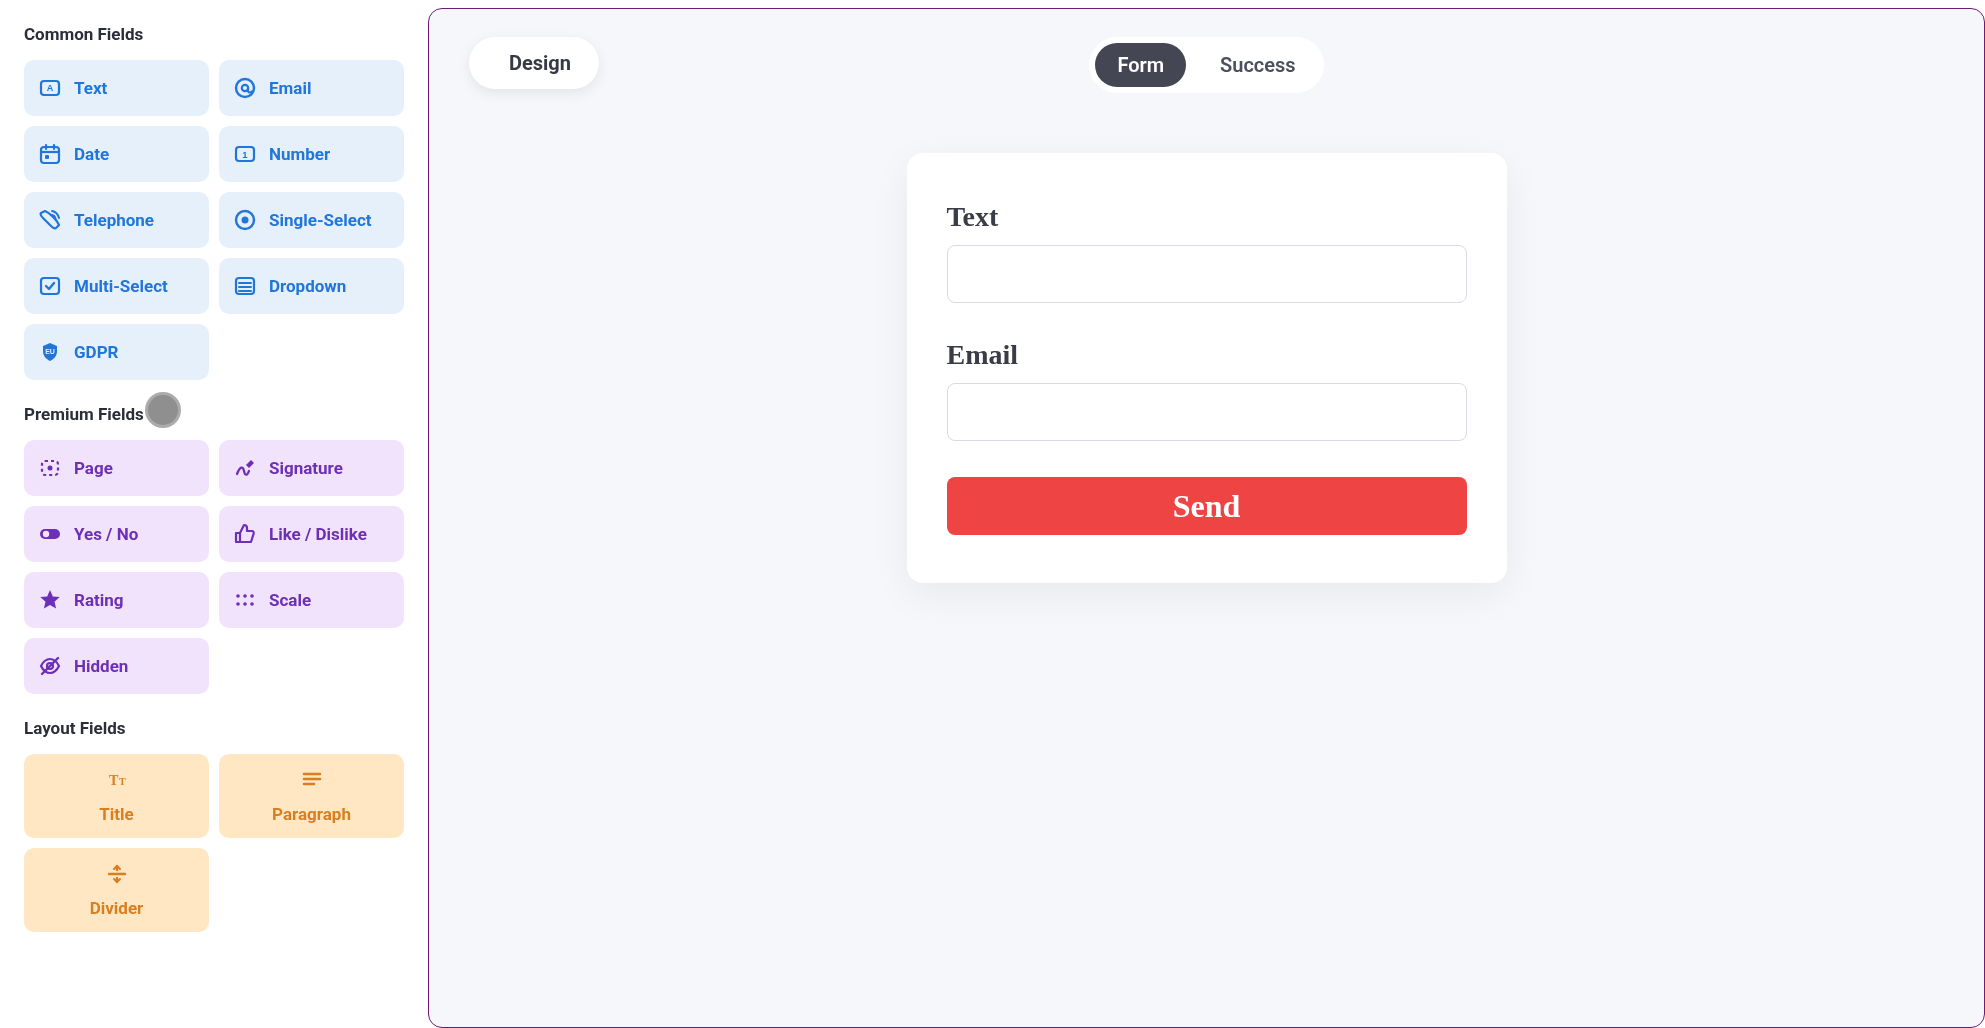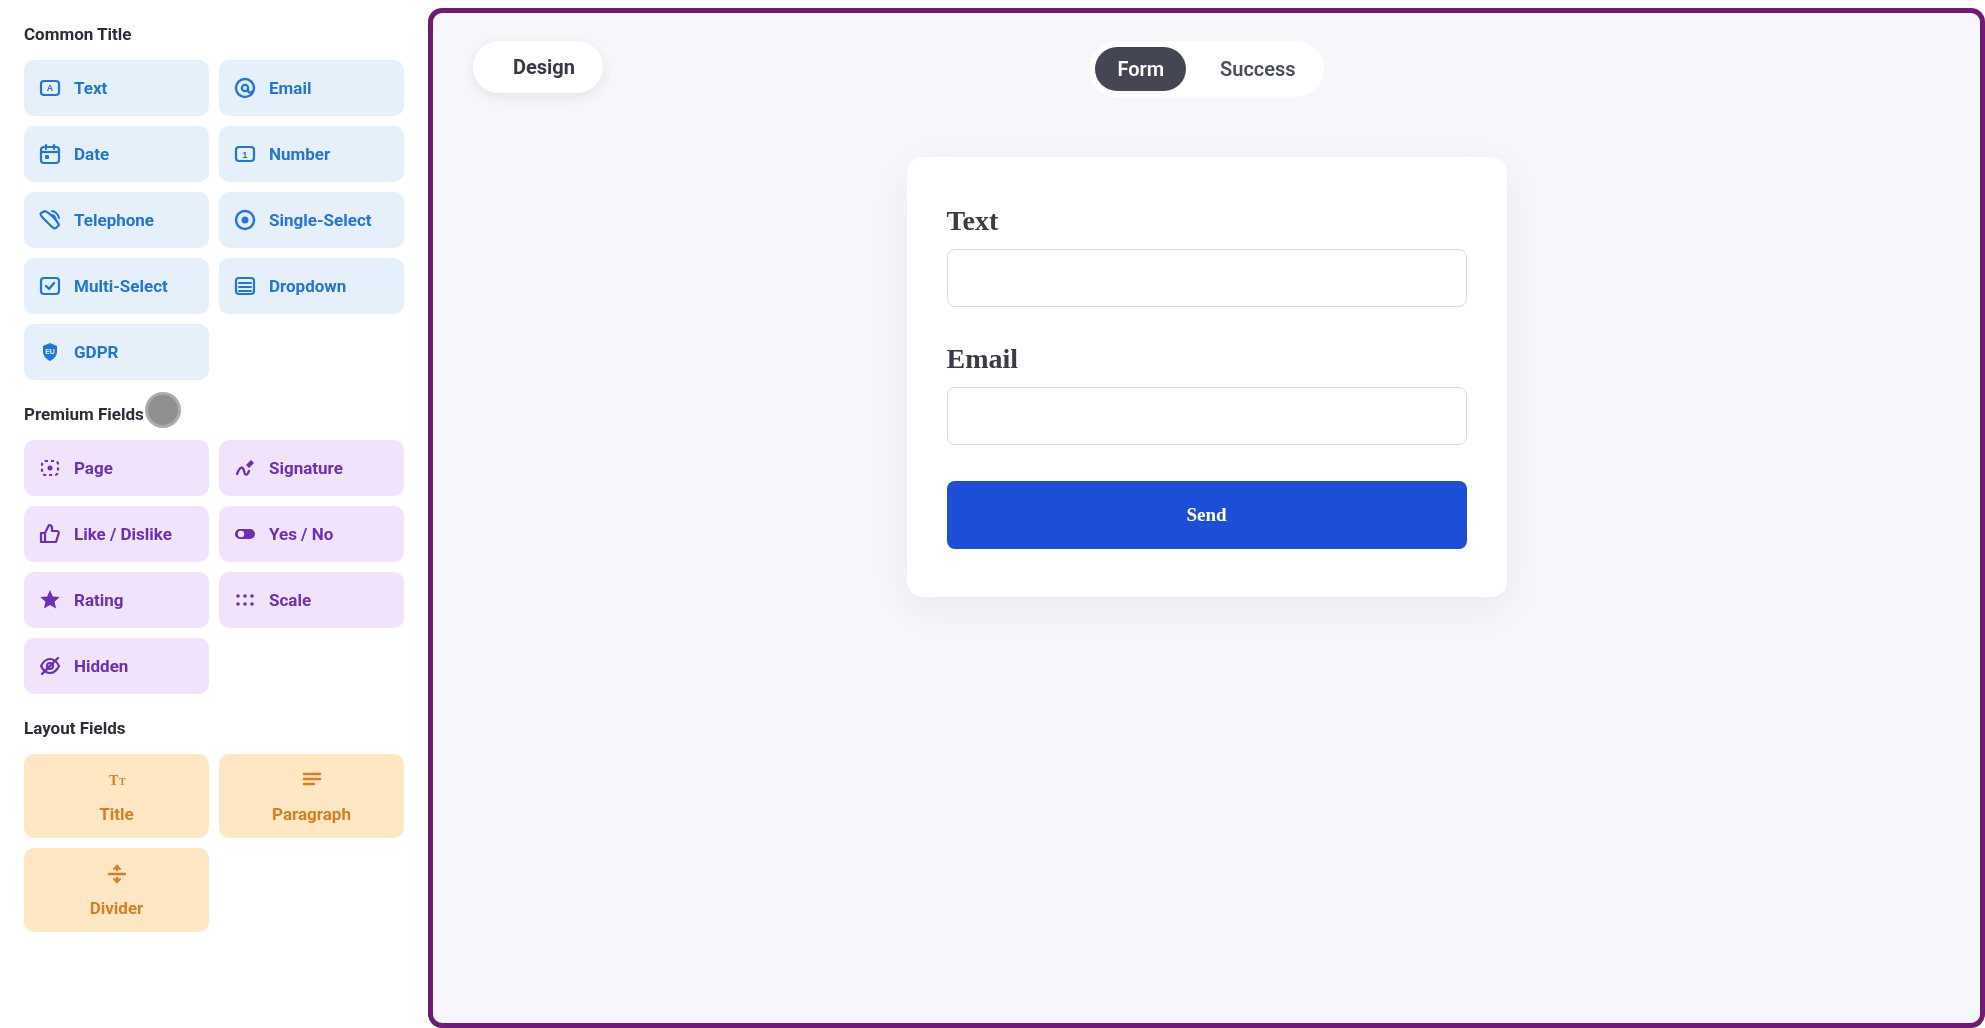--- a/index.html
+++ b/index.html
@@ -60,21 +60,21 @@
     height: 24px;
     display: inline-flex;
     align-items: center;
     justify-content: center;
     flex-shrink: 0;
   }
   .field-chip svg { width: 24px; height: 24px; }
   .canvas-area {
     flex: 1;
     background: #f6f7fa;
-    border: 5px solid #701a75;
+    border: 1px solid #701a75;
     border-radius: 14px;
     margin-top: 8px;
     padding: 28px 40px 40px 40px;
     position: relative;
   }
   .top-controls {
     display: flex;
     align-items: center;
     justify-content: center;
     position: relative;
@@ -134,28 +134,28 @@
   .form-input {
     width: 100%;
     border: 1px solid #d7dbe3;
     border-radius: 8px;
     height: 58px;
     background: #ffffff;
     margin-bottom: 36px;
   }
   .send-btn {
     width: 100%;
-    background: #1d4ed8;
+    background: #ef4444;
     color: #ffffff;
     font-family: Georgia, "Times New Roman", serif;
-    font-size: 19px;
+    font-size: 32px;
     font-weight: 700;
     border: none;
     border-radius: 8px;
-    height: 68px;
+    height: 58px;
     cursor: pointer;
   }
   .grey-dot {
     position: absolute;
     width: 36px;
     height: 36px;
     background: #8f8f8f;
     border-radius: 50%;
     border: 3px solid rgba(200,200,200,0.5);
     top: 392px;
@@ -256,21 +256,21 @@
       </g>
     <g id="ic-wand">
         <path d="M5 19L17 7" stroke="currentColor" stroke-width="2.4" stroke-linecap="round"></path>
         <path d="M17 3v4M15 5h4M20 9v3M18.5 10.5h3" stroke="currentColor" stroke-width="1.8" stroke-linecap="round"></path>
       </g>
   </defs>
 </svg>
 
 <div class="sidebar">
 
-  <div class="section-header">Common Title</div>
+  <div class="section-header">Common Fields</div>
   <div class="field-grid" id="grid-common">
       <div class="field-chip common">
         <span class="icon-wrap">
           <svg viewBox="0 0 24 24">
             <use href="#ic-text"></use>
           </svg>
         </span>
         <span>Text</span>
       </div>
       <div class="field-chip common">
@@ -353,32 +353,32 @@
         <span class="icon-wrap">
           <svg viewBox="0 0 24 24">
             <use href="#ic-signature"></use>
           </svg>
         </span>
         <span>Signature</span>
       </div>
       <div class="field-chip premium">
         <span class="icon-wrap">
           <svg viewBox="0 0 24 24">
+            <use href="#ic-yesno"></use>
+          </svg>
+        </span>
+        <span>Yes / No</span>
+      </div>
+      <div class="field-chip premium">
+        <span class="icon-wrap">
+          <svg viewBox="0 0 24 24">
             <use href="#ic-likedislike"></use>
           </svg>
         </span>
         <span>Like / Dislike</span>
-      </div>
-      <div class="field-chip premium">
-        <span class="icon-wrap">
-          <svg viewBox="0 0 24 24">
-            <use href="#ic-yesno"></use>
-          </svg>
-        </span>
-        <span>Yes / No</span>
       </div>
       <div class="field-chip premium">
         <span class="icon-wrap">
           <svg viewBox="0 0 24 24">
             <use href="#ic-rating"></use>
           </svg>
         </span>
         <span>Rating</span>
       </div>
       <div class="field-chip premium">

